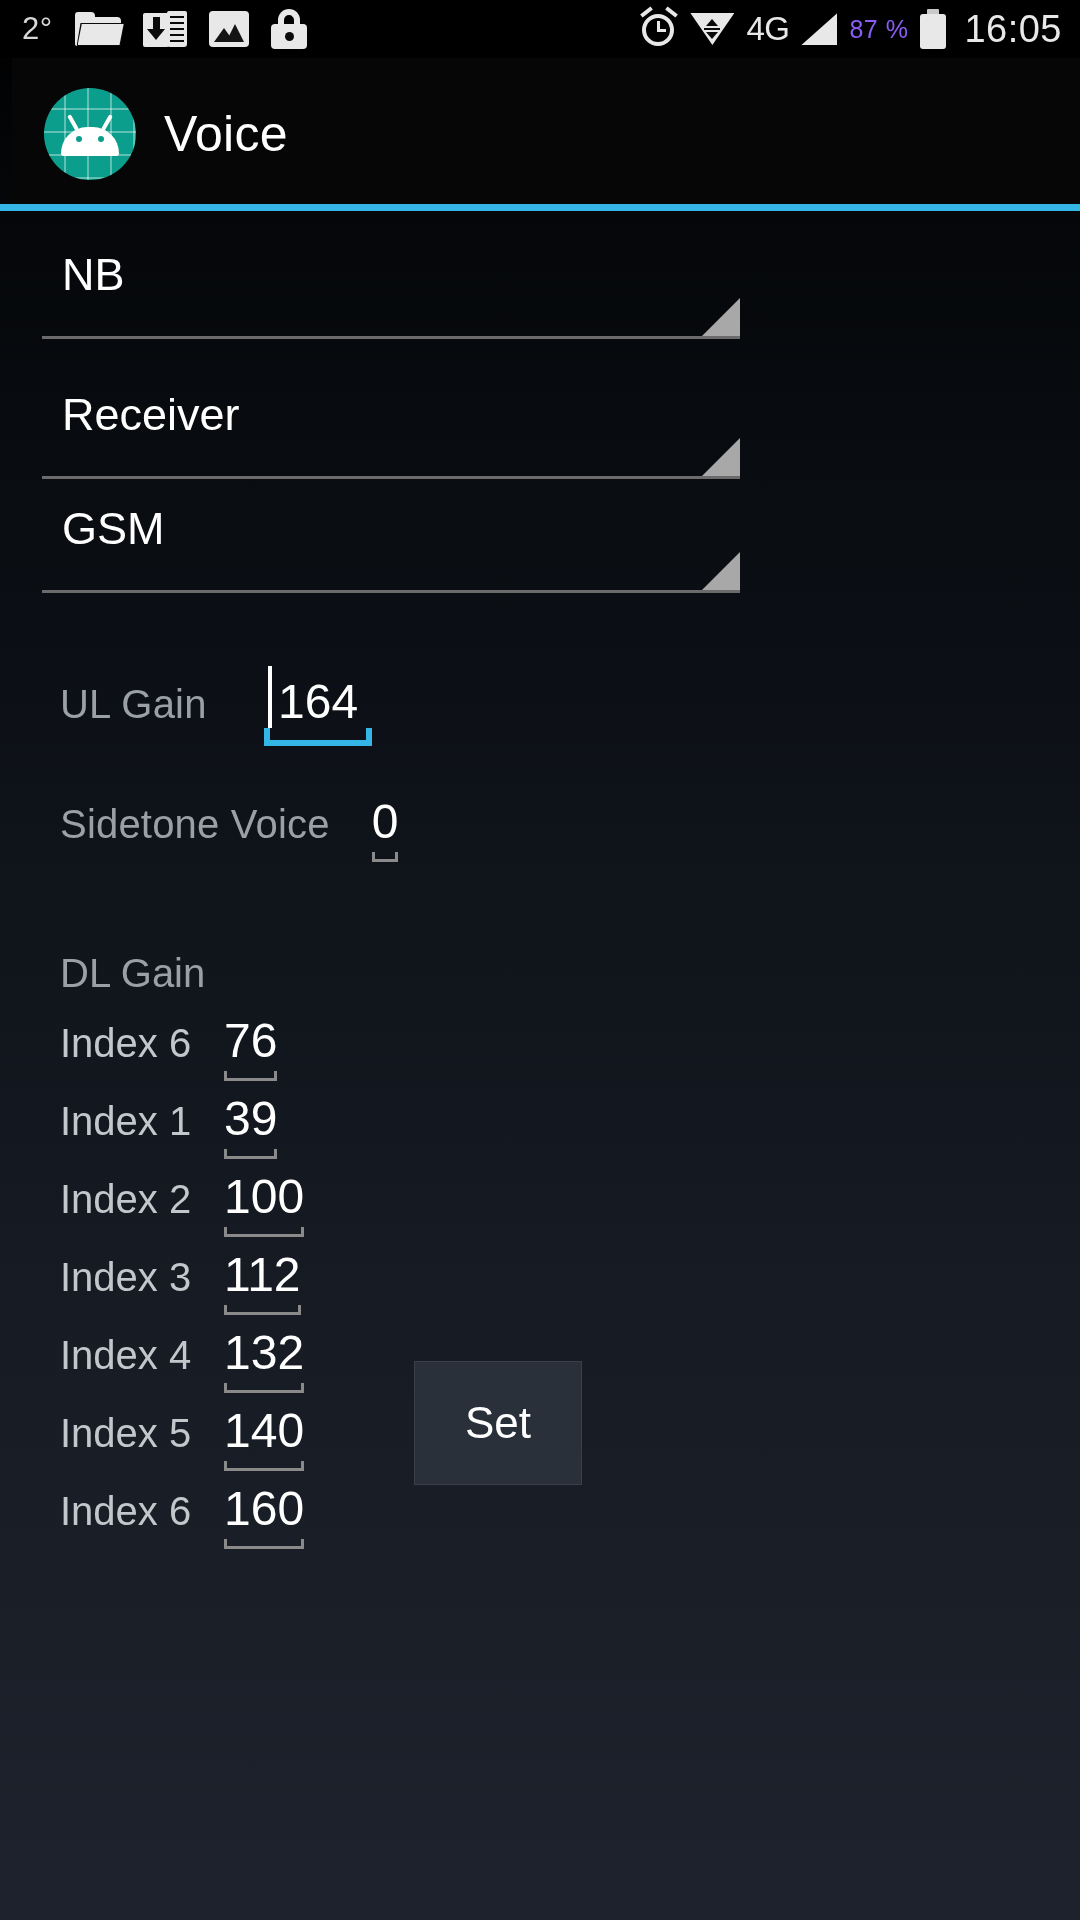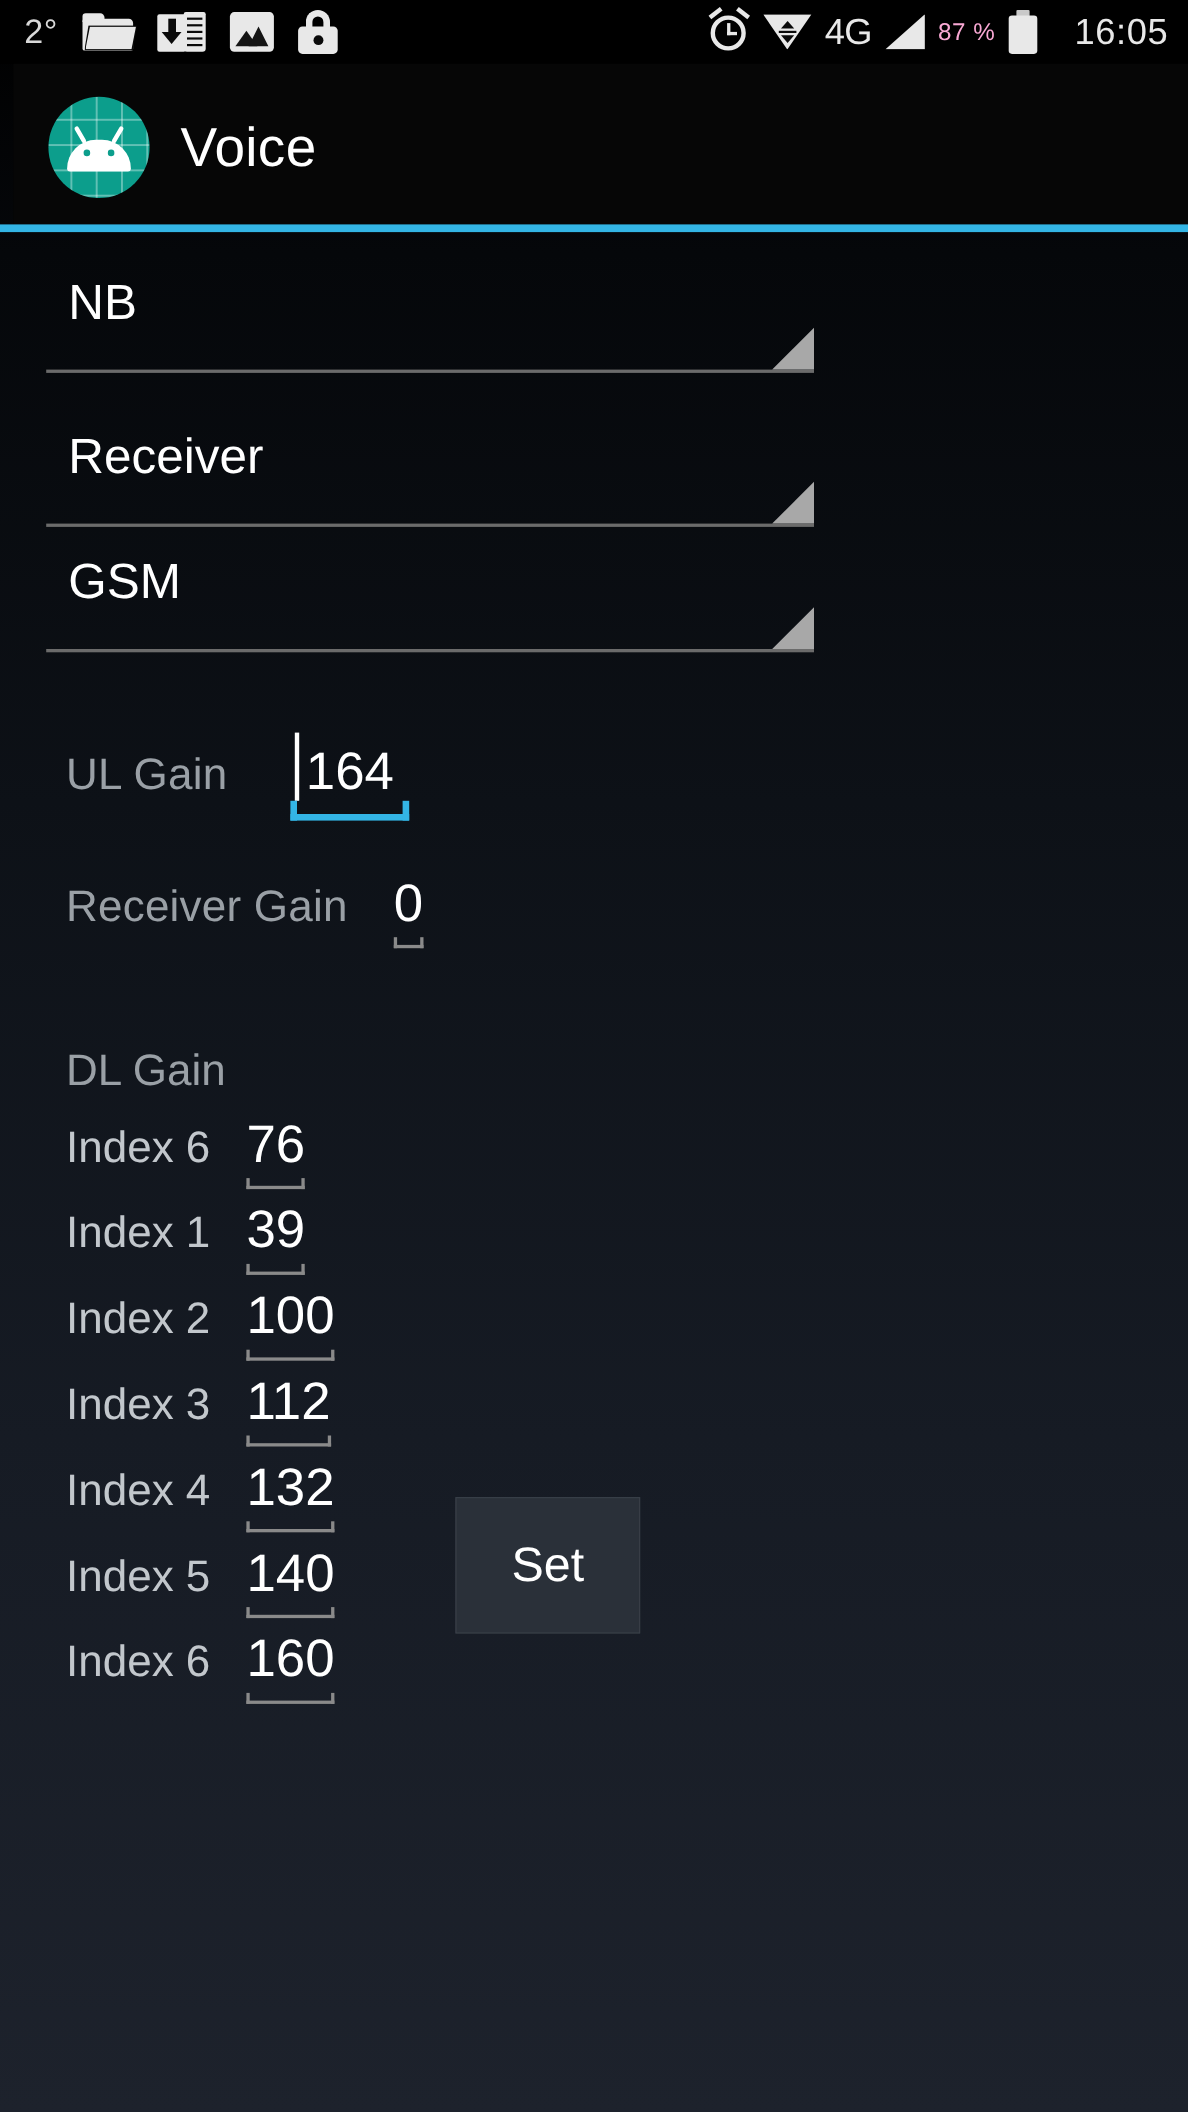--- a/index.html
+++ b/index.html
@@ -140,33 +140,33 @@
 
   .sb-4g { color:#e8e8e8; font-size:33px; letter-spacing:-.5px; }
 
   
   .ic-sig { width:36px; height:32px; }
   .ic-sig .s-tri {
     position:absolute; inset:0; background:#e8e8e8;
     clip-path:polygon(100% 0, 100% 100%, 0 100%);
   }
 
-  .sb-pct { color:#f9a8d4; font-size:22px; letter-spacing:.5px;text-align:center; }
+  .sb-pct { color:#8b5cf6; font-size:25px; letter-spacing:.5px;text-align:center; }
 
   
   .ic-bat { width:26px; height:40px; }
   .ic-bat .b-cap {
     position:absolute; left:7px; top:0; width:12px; height:6px;
     background:#c9c9c9; border-radius:1px;
   }
   .ic-bat .b-body {
     position:absolute; left:0; top:5px; width:26px; height:35px;
     background:#e8e8e8; border-radius:3px;
   }
-  .sb-time { color:#e8e8e8; font-size:33px; letter-spacing:.5px; margin-left:22px; }
+  .sb-time { color:#e8e8e8; font-size:38px; letter-spacing:.5px; margin-left:6px; }
 
   
   .appbar {
     position:absolute; top:58px; left:0; width:1080px; height:152px;
     background:#060606; display:flex; align-items:center; padding-left:32px;margin-left:12px;
   }
   .app-icon {
     width:92px; height:92px; border-radius:50%;
     background:#0c9e8c; position:relative; overflow:hidden; flex:0 0 auto;
   }
@@ -387,21 +387,21 @@
     <div class="field-row" id="row-ul-gain">
       <span class="field-label">UL Gain</span>
       <span class="txtbox focused">
         <span class="caret"></span>
         <span class="val">164</span>
         <span class="ul-focus"></span>
       </span>
     </div>
 
     <div class="field-row" id="row-sidetone">
-      <span class="field-label">Receiver Gain</span>
+      <span class="field-label">Sidetone Voice</span>
       <span class="txtbox">
         <span class="val">0</span>
         <span class="ul-plain"></span>
       </span>
     </div>
 
     <div id="dl-gain-title">DL Gain</div>
 
     <div class="index-list">
 

